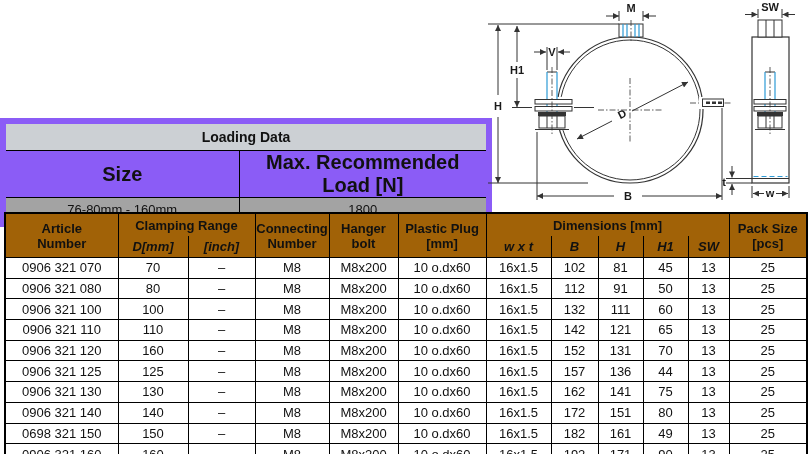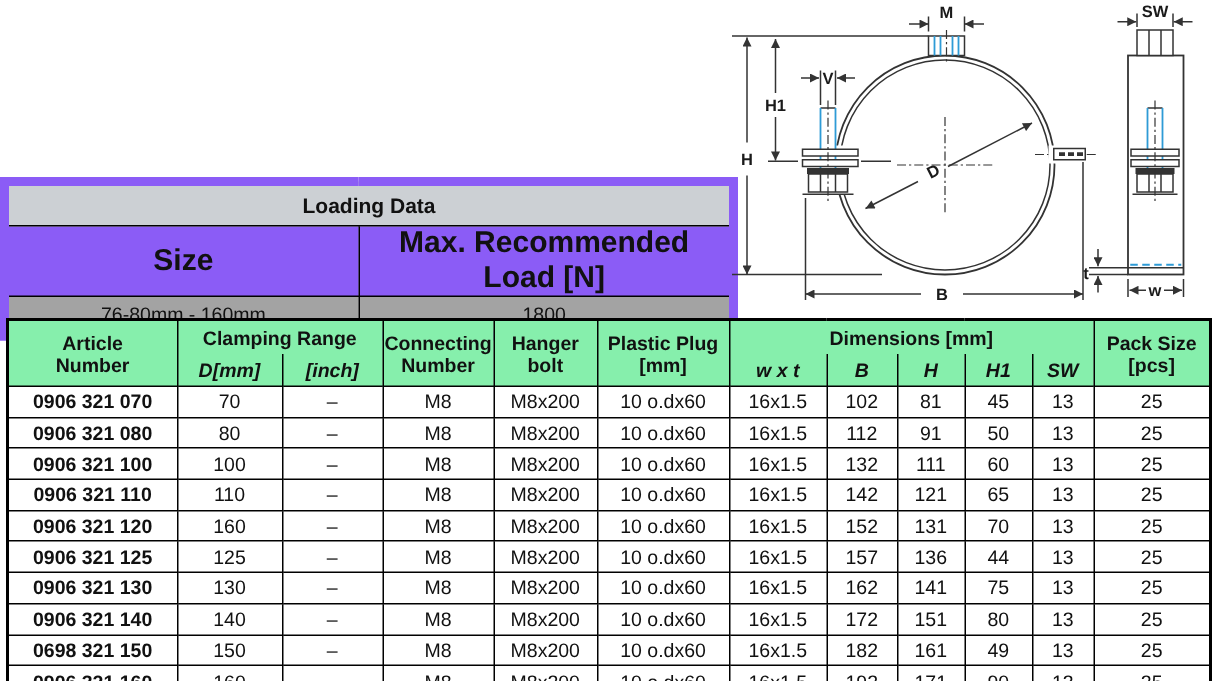--- a/index.html
+++ b/index.html
@@ -22,27 +22,27 @@
 
   
   table.main {
     position:absolute; left:4px; top:212px; width:802px;
     border-collapse:collapse; table-layout:fixed; border:2px solid #000;
   }
   table.main th, table.main td {
     border:1px solid #000; text-align:center; padding:0; color:#111;
   }
   table.main thead th {
-    background:#86efac; font-size:13px; font-weight:700; line-height:15px;
+    background:#a16207; font-size:13px; font-weight:700; line-height:15px;
   }
   table.main thead tr.hr1 th { height:22px; }
   table.main thead tr.hr2 th { height:21px; border-top:none;font-style:italic; }
   table.main thead th.span { border-bottom:none; }
   table.main tbody td { font-size:13px; font-weight:400; height:19.7px; background:#fff; }
-  table.main tbody td.art { font-weight:700; }
+  table.main tbody td.art { font-weight:400; }
 
   
   .diagram { position:absolute; left:480px; top:0; width:330px; height:210px; }
   .diagram text { font-family:"Liberation Sans", sans-serif; font-size:11px; font-weight:700; fill:#1a1a1a; }
   .ln   { stroke:#333; stroke-width:1; fill:none; }
   .ln2  { stroke:#333; stroke-width:1.2; fill:none; }
   .wfill{ fill:#fff; stroke:#333; stroke-width:1; }
   .dark { fill:#333; stroke:none; }
   .blu  { stroke:#2e9bd6; stroke-width:1.2; fill:none; }
   .bludash { stroke:#2e9bd6; stroke-width:1.2; fill:none; stroke-dasharray:5 3; }

